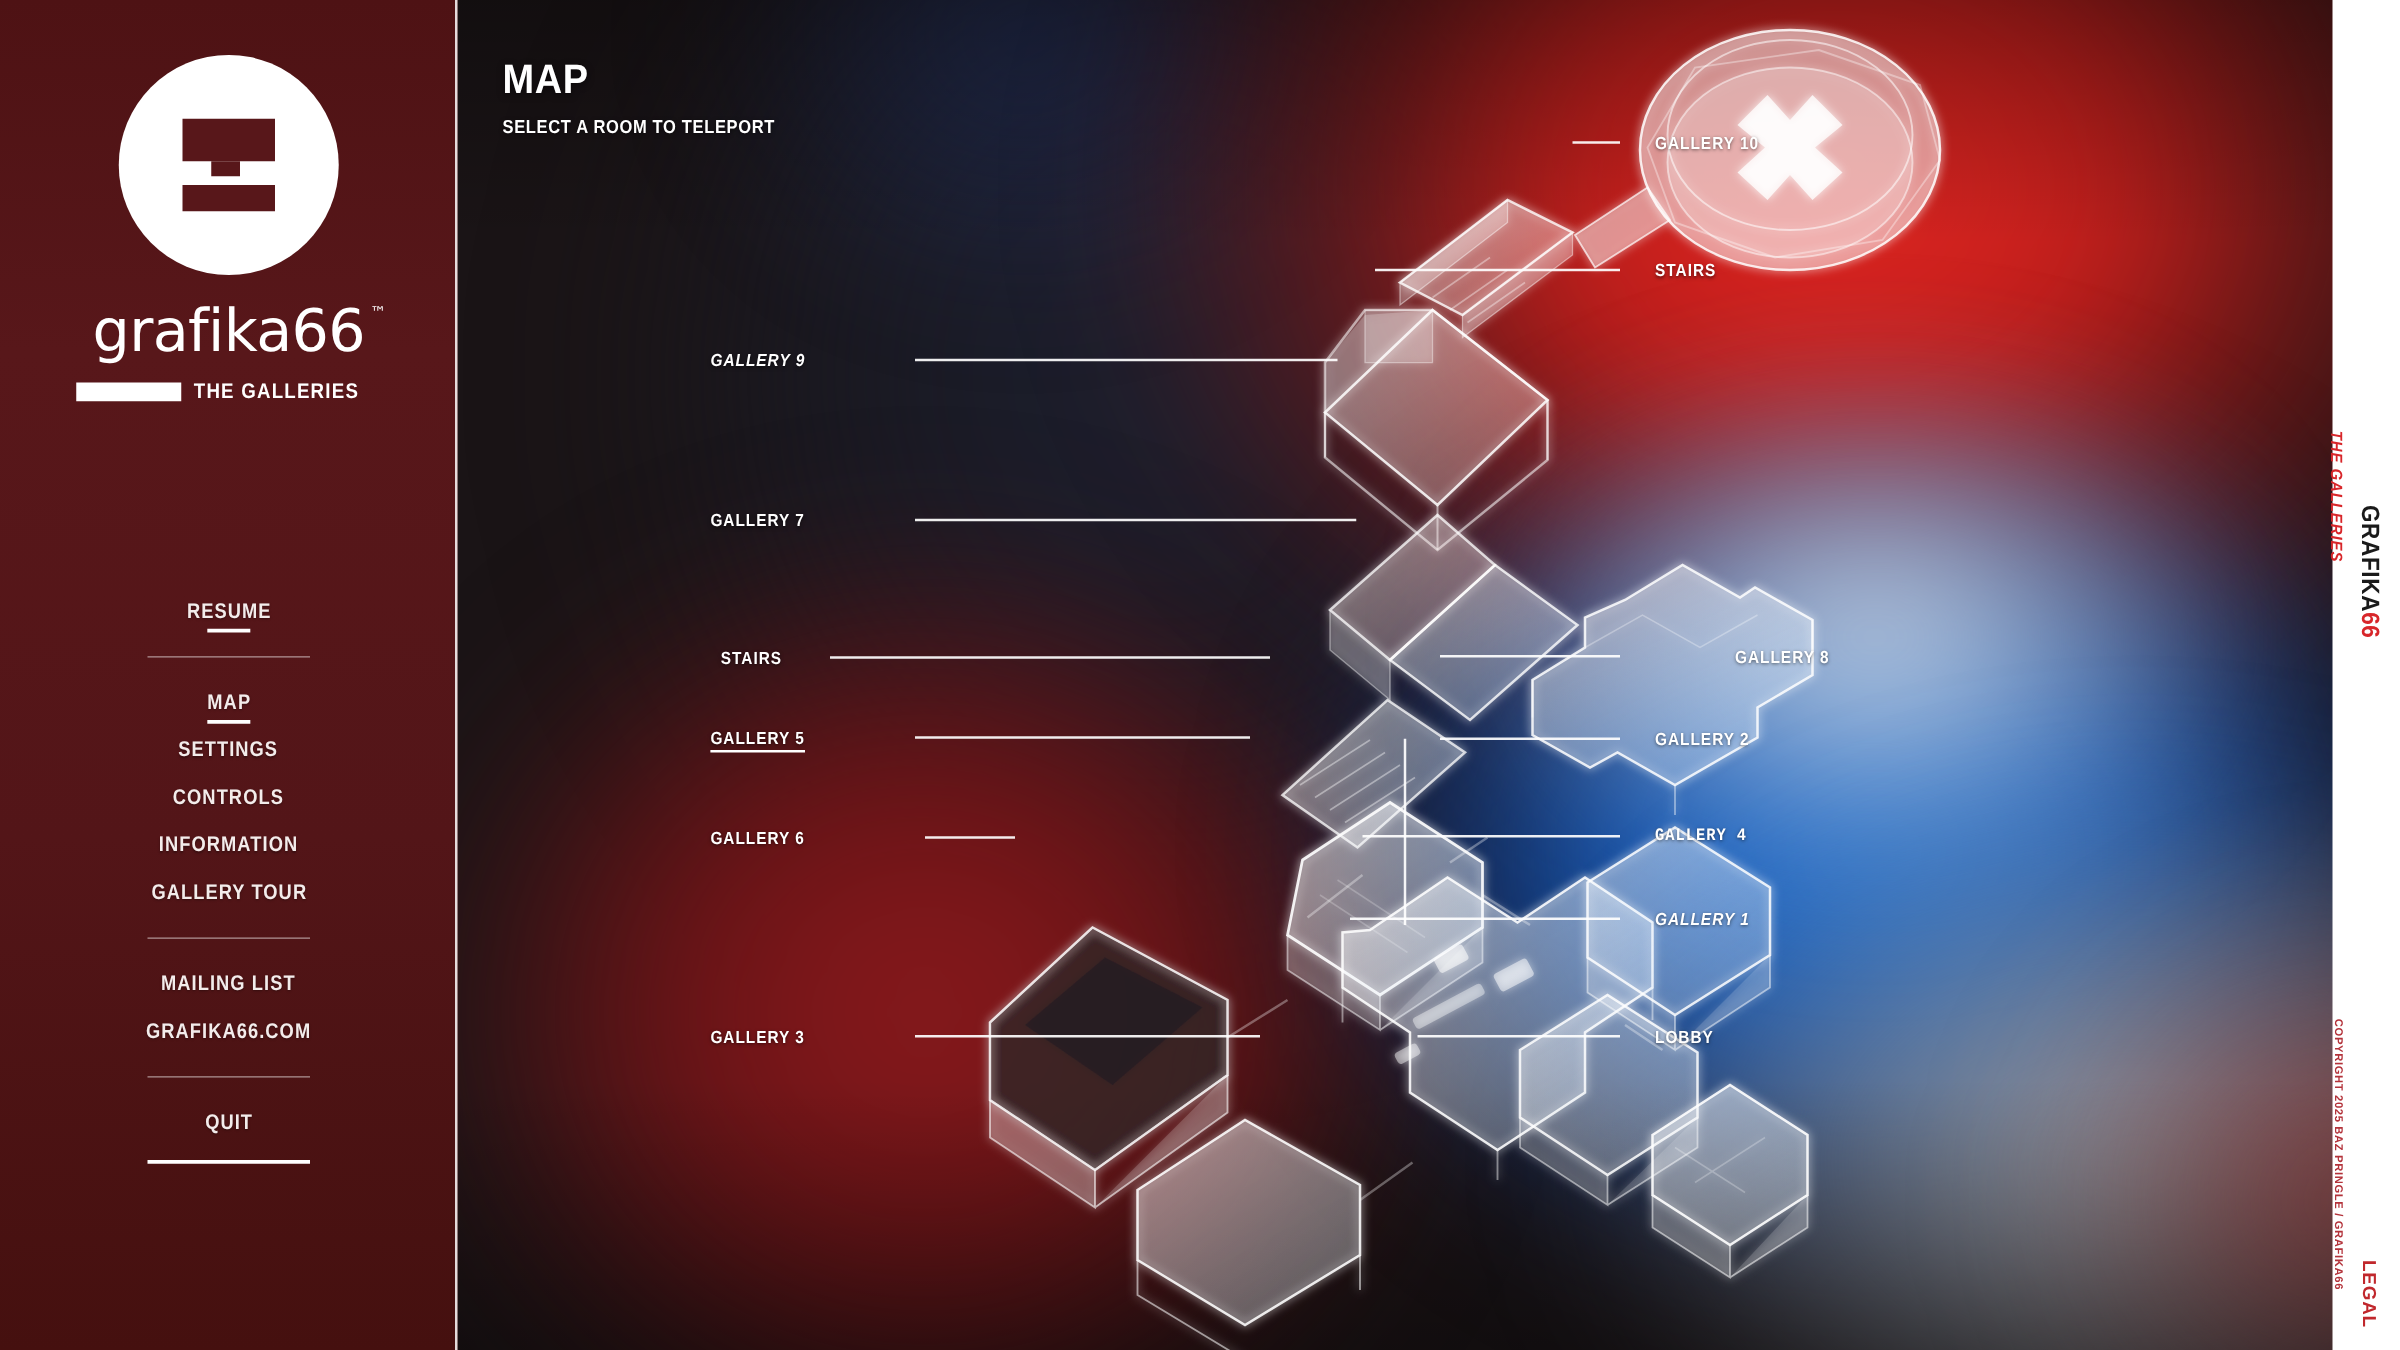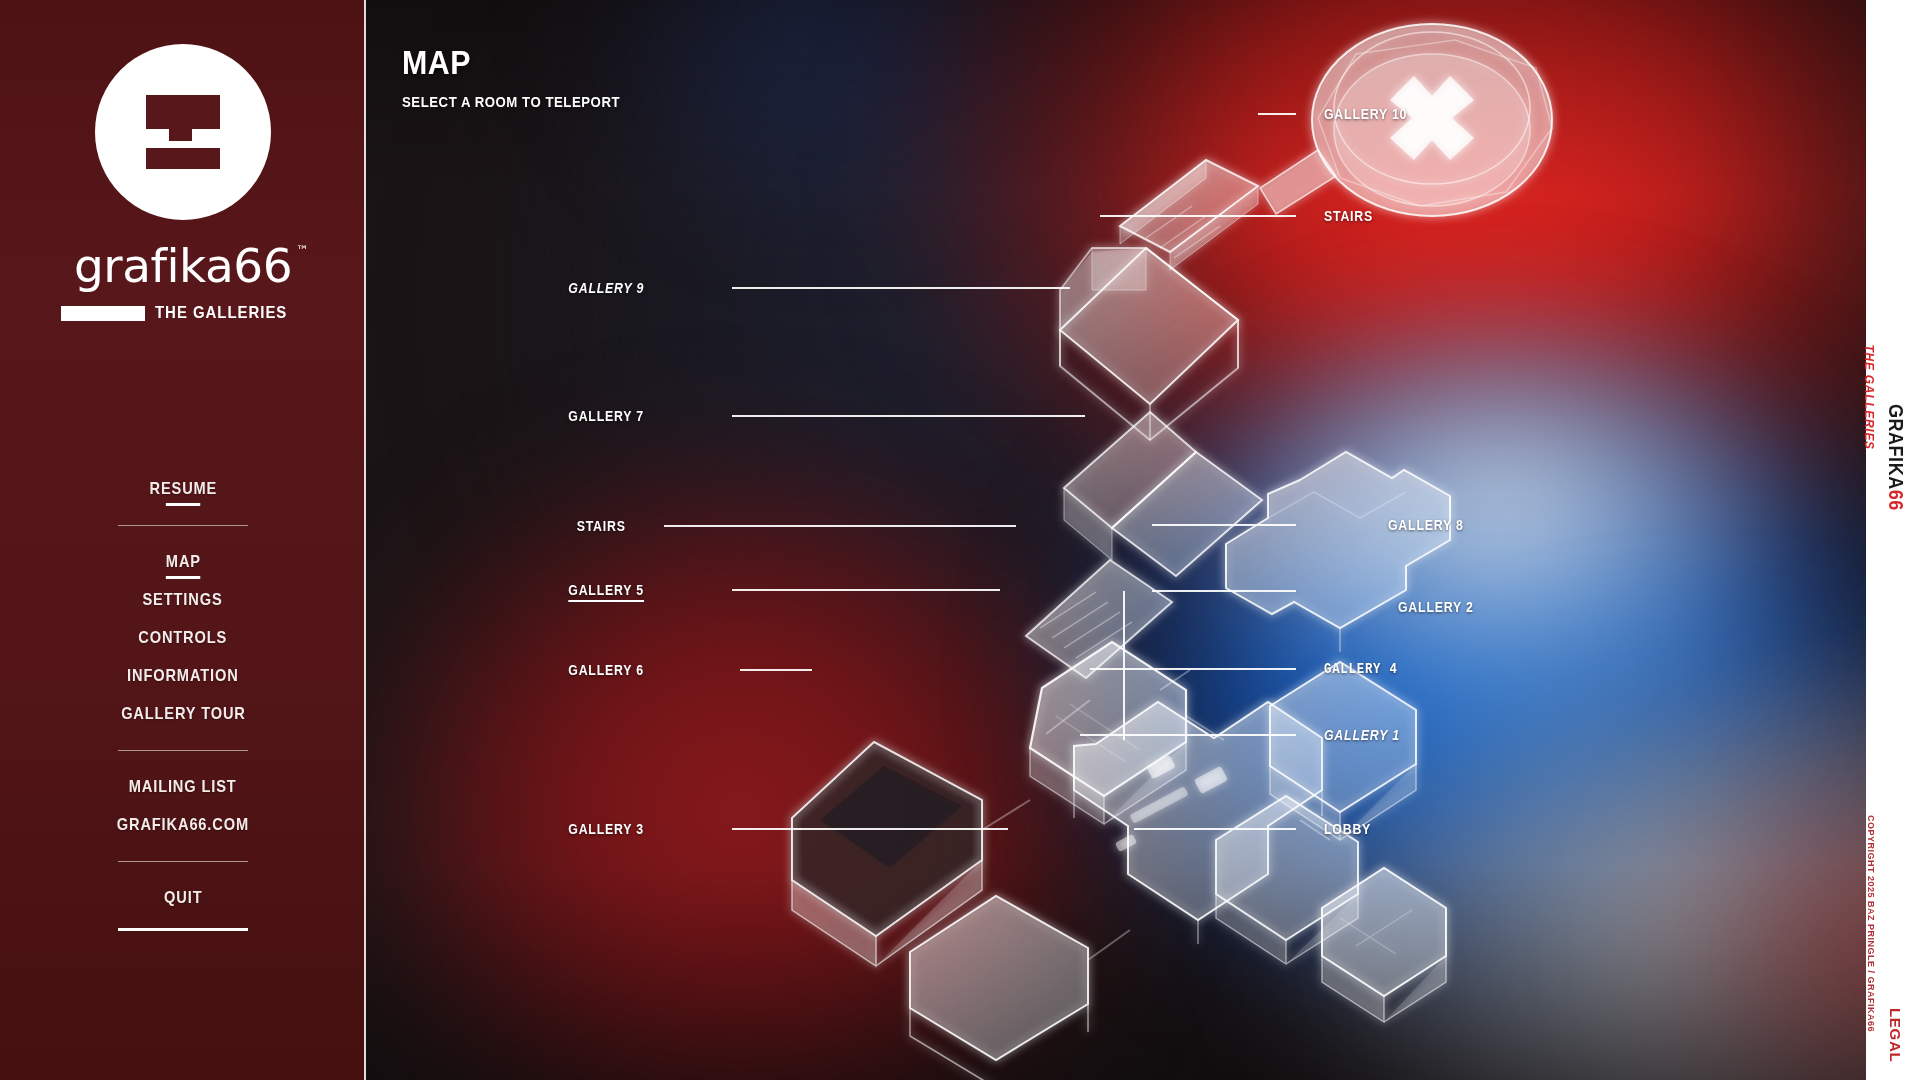--- a/index.html
+++ b/index.html
@@ -509,21 +509,21 @@
 
   <div class="label right" style="left:1312px; top:106px;">
     <span class="label-text">GALLERY 10</span>
   </div>
   <div class="label right" style="left:1312px; top:208px;">
     <span class="label-text">STAIRS</span>
   </div>
   <div class="label right" style="left:1376px; top:517px;">
     <span class="label-text">GALLERY 8</span>
   </div>
-  <div class="label right" style="left:1386px; top:583px;margin-top:16px;">
+  <div class="label right" style="left:1312px; top:583px;">
     <span class="label-text">GALLERY 2</span>
   </div>
   <div class="label right" style="left:1312px; top:661px;font-family:Liberation Mono, monospace;">
     <span class="label-text">GALLERY 4</span>
   </div>
   <div class="label right" style="left:1312px; top:727px;font-style:italic;">
     <span class="label-text">GALLERY 1</span>
   </div>
   <div class="label right" style="left:1312px; top:821px;">
     <span class="label-text">LOBBY</span>

